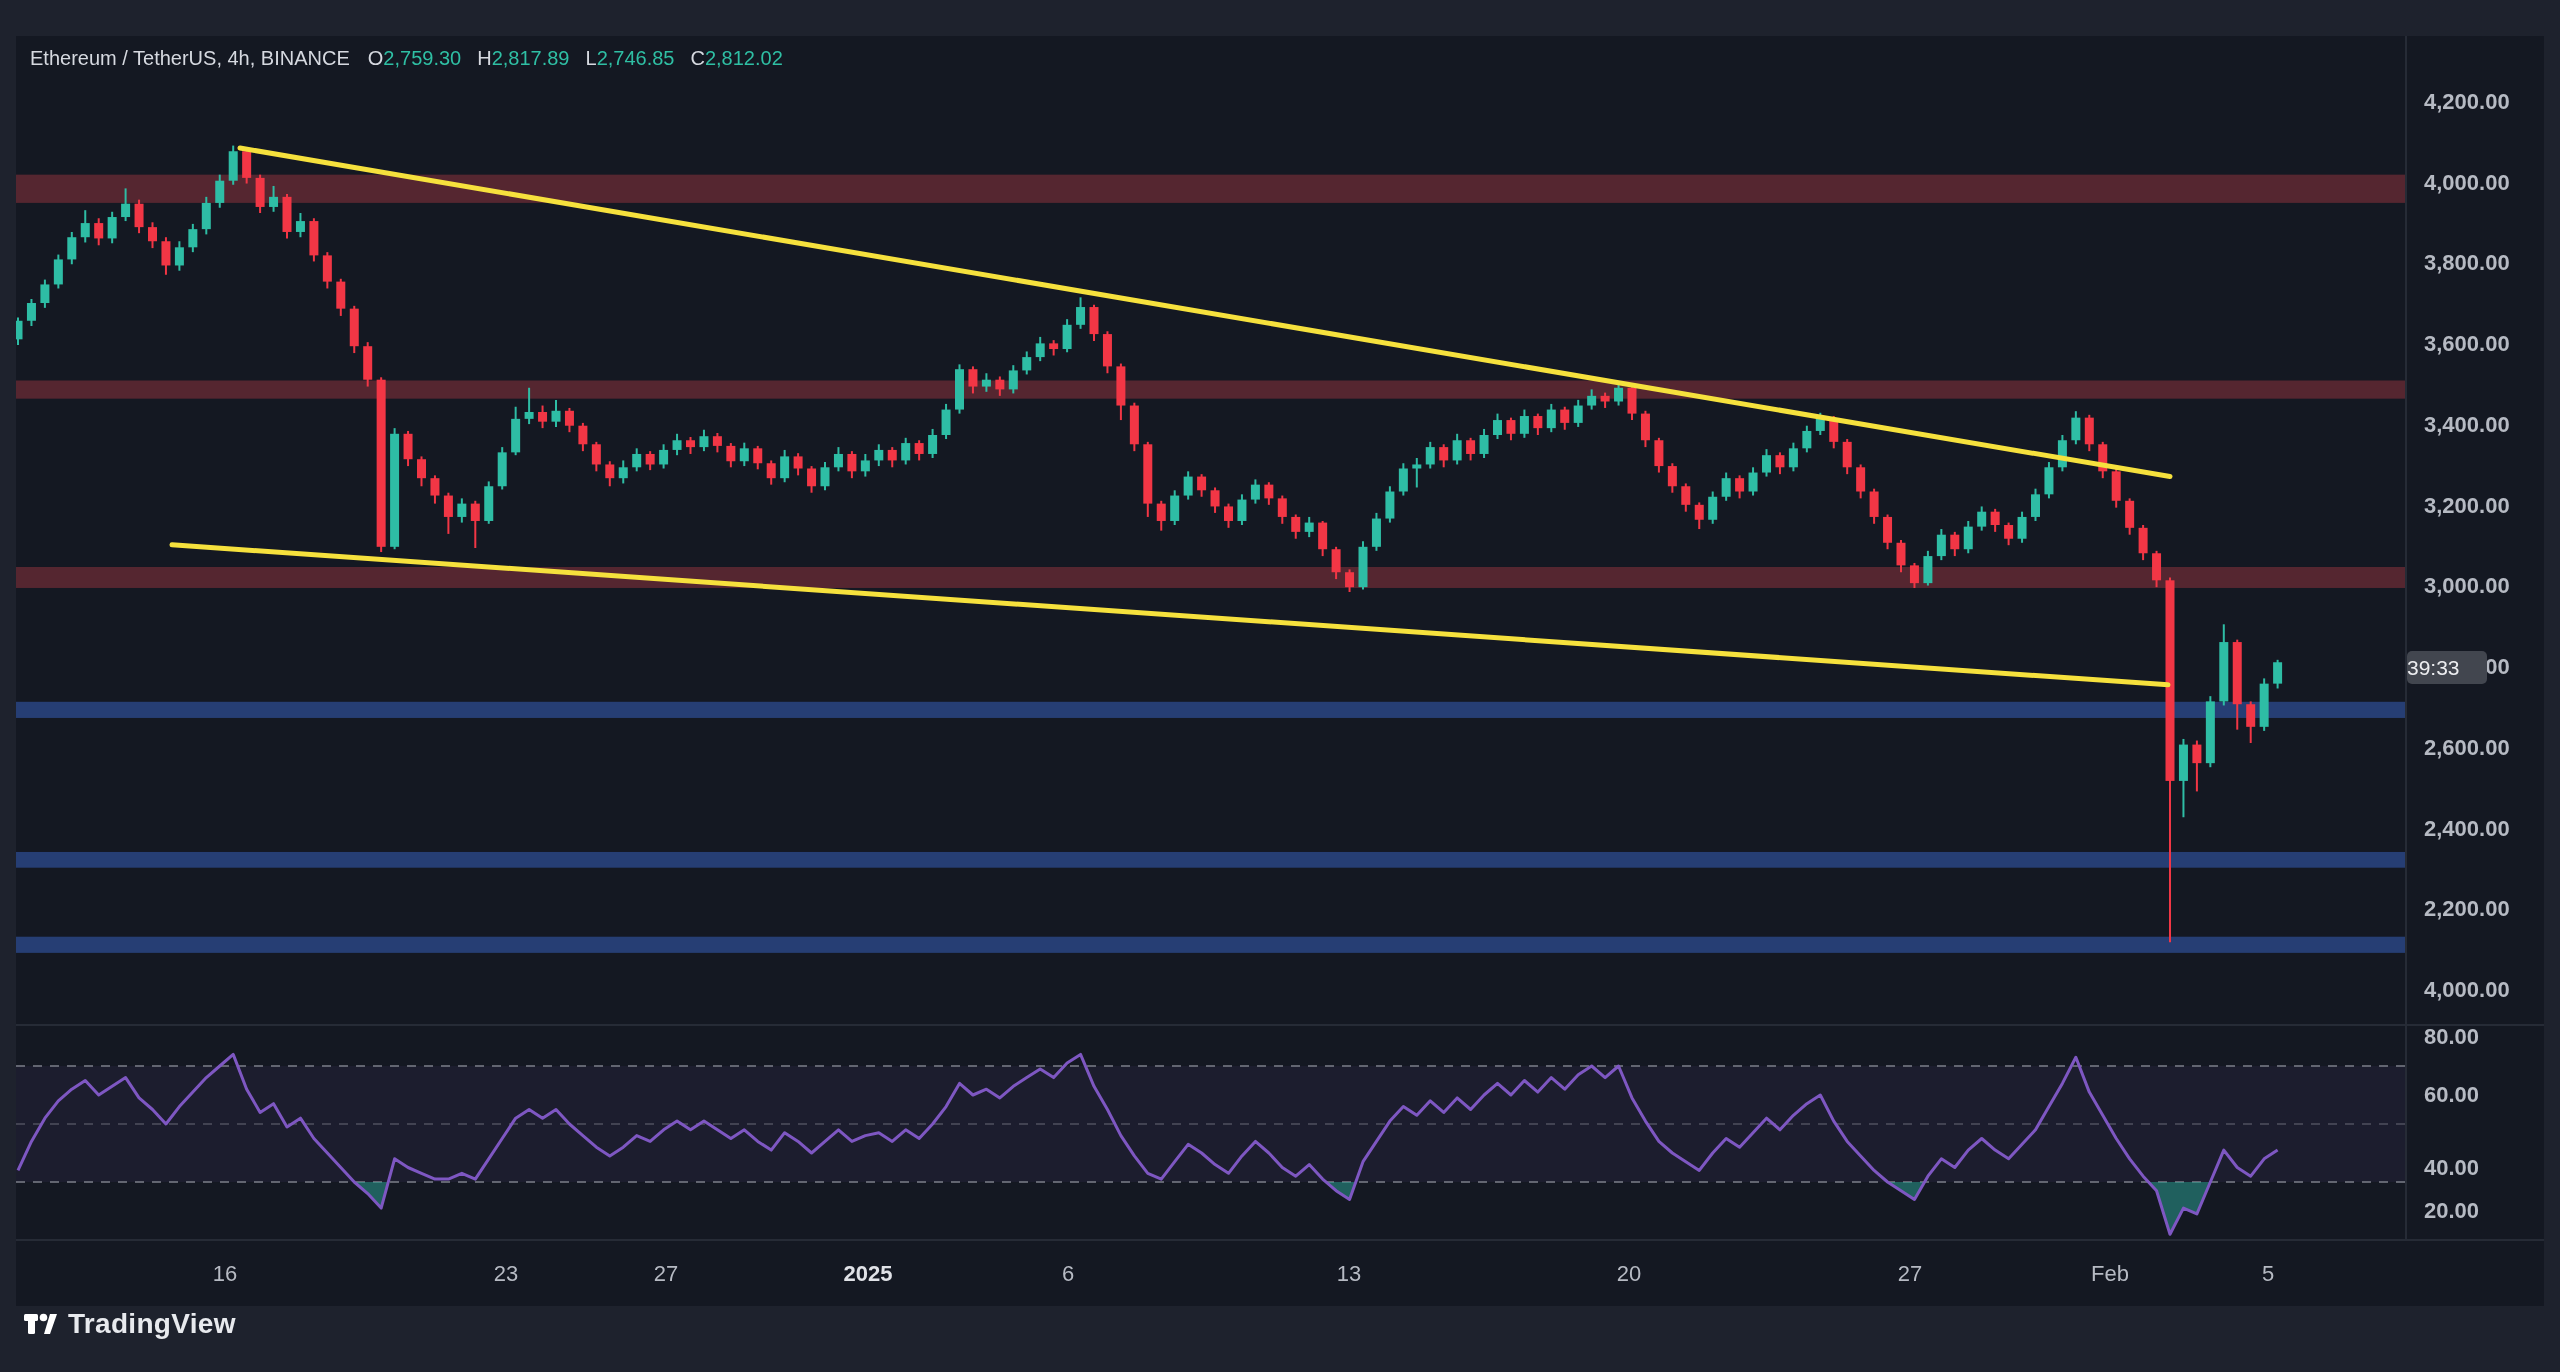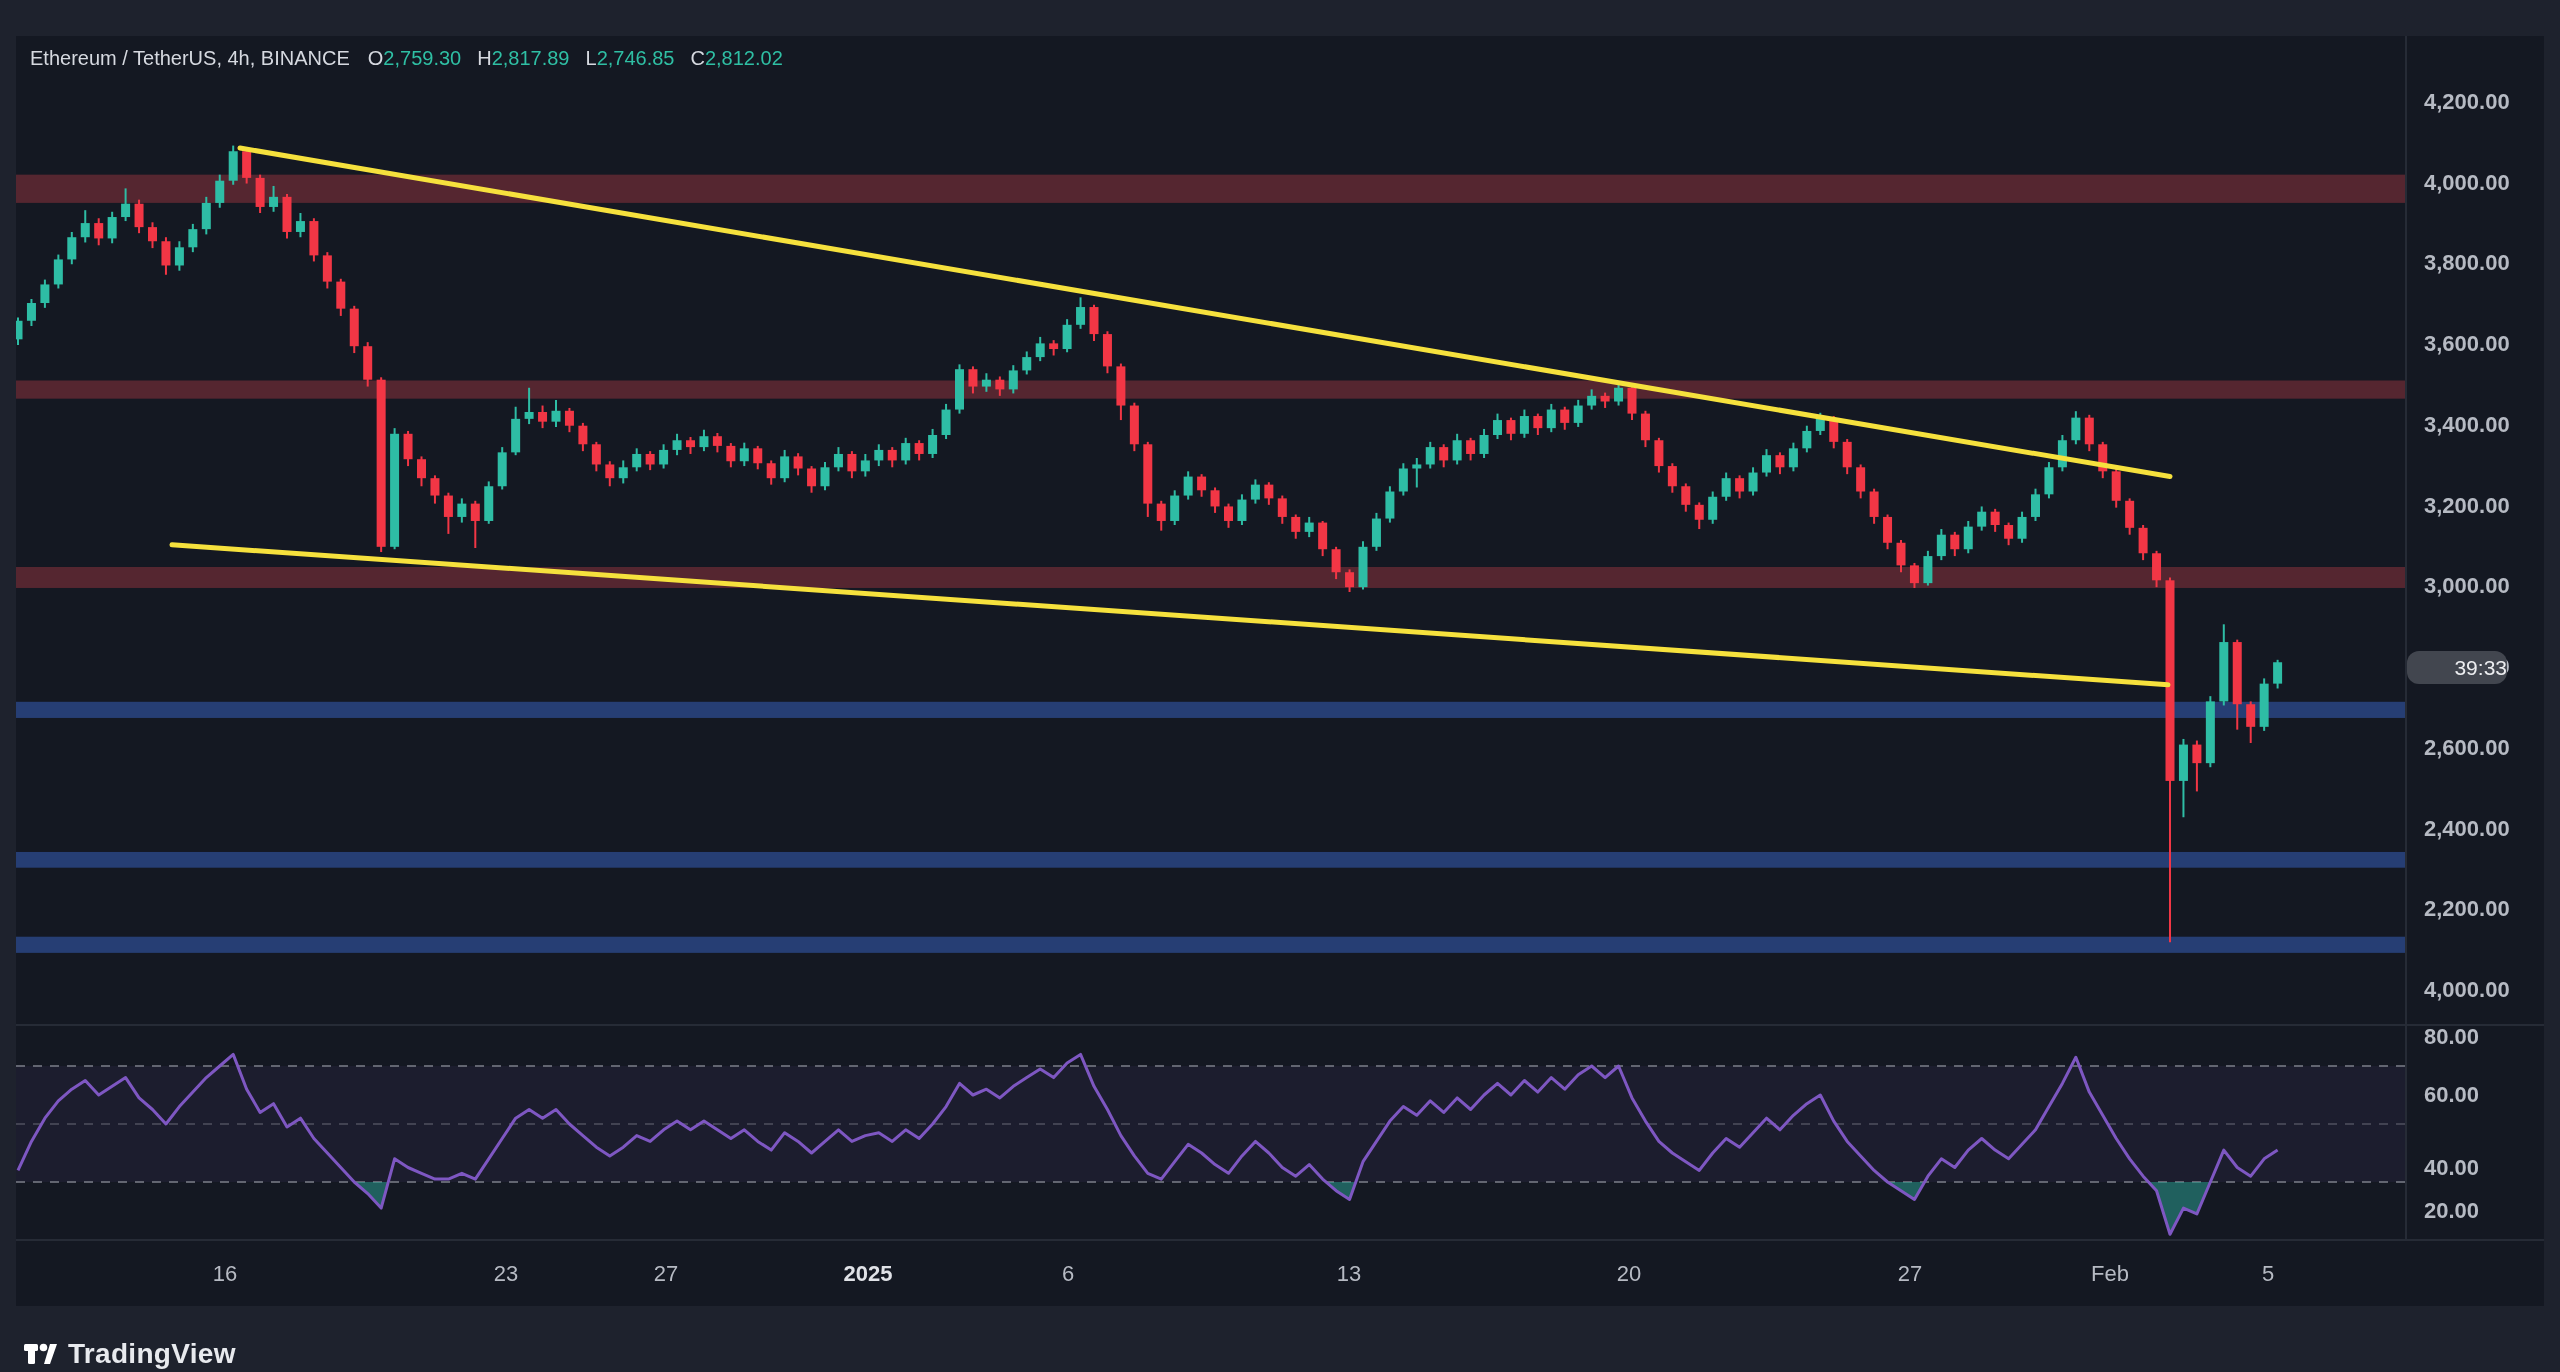--- a/index.html
+++ b/index.html
@@ -17,26 +17,26 @@
   .symbol-header{position:absolute;left:30px;top:47px;z-index:5;display:flex;align-items:baseline;
                  font-size:20px;color:#d6d9e0;}
   .symbol-header .pair{font-weight:400;margin-right:18px;}
   .ohlc-item{margin-right:16px;color:#d6d9e0;}
   .ohlc-item .val{color:#2fbfa4;}
   
   .axis-label{position:absolute;color:#b6bac3;font-size:22px;line-height:26px;white-space:nowrap;z-index:2;font-weight:bold;}
   .date-label{position:absolute;color:#b6bac3;font-size:22px;line-height:26px;text-align:center;width:90px;z-index:2;}
   .date-label.bold{color:#e0e2e7;font-weight:700;}
   
-  .badge{position:absolute;left:2407px;top:651px;width:100px;height:33px;background:#42464f;
-         border-radius:12px;color:#ecedf0;font-size:21px;display:flex;align-items:center;
-         justify-content:flex-end;z-index:4;}
+  .badge{position:absolute;left:2407px;top:651px;width:80px;height:33px;background:#42464f;
+         border-radius:5px;color:#ecedf0;font-size:21px;display:flex;align-items:center;
+         justify-content:flex-start;z-index:4;}
   
   .bottombar{position:absolute;left:0;top:1306px;width:2043px;height:66px;background:#1e222d;
-             display:flex;align-items:flex-end;z-index:3;}
+             display:flex;align-items:flex-start;z-index:3;}
   .brand{display:flex;align-items:center;margin-left:22px;}
   .brand-text{color:#e8eaee;font-size:28px;font-weight:700;margin-left:10px;letter-spacing:.3px;}
 </style>
 </head>
 <body>
 
 <div id="app">
 
 
   <div class="card"></div>

